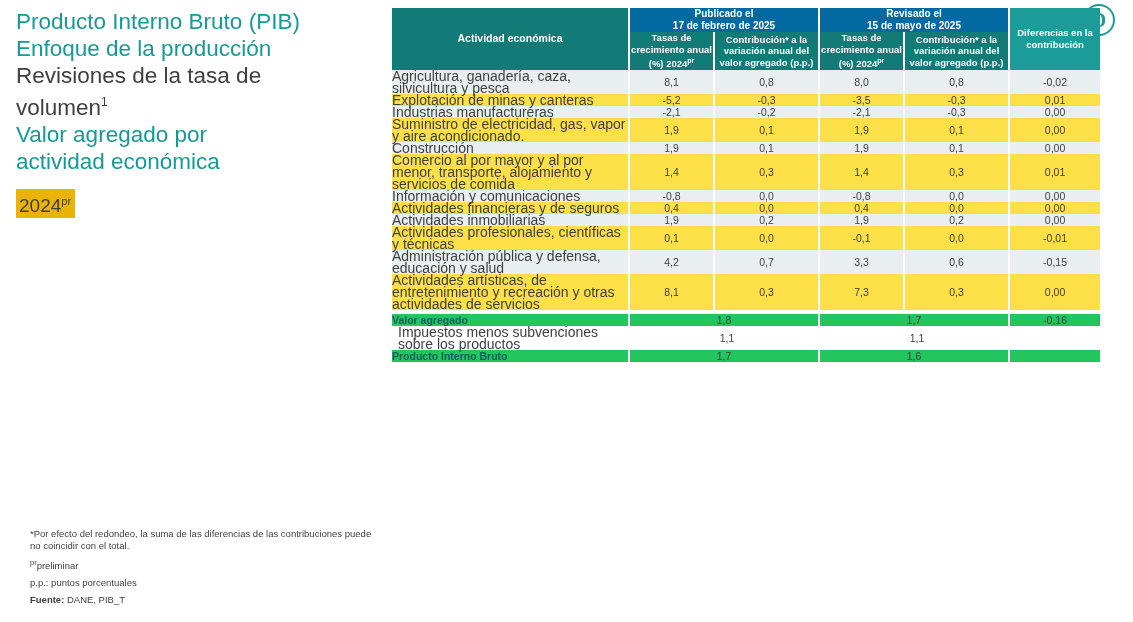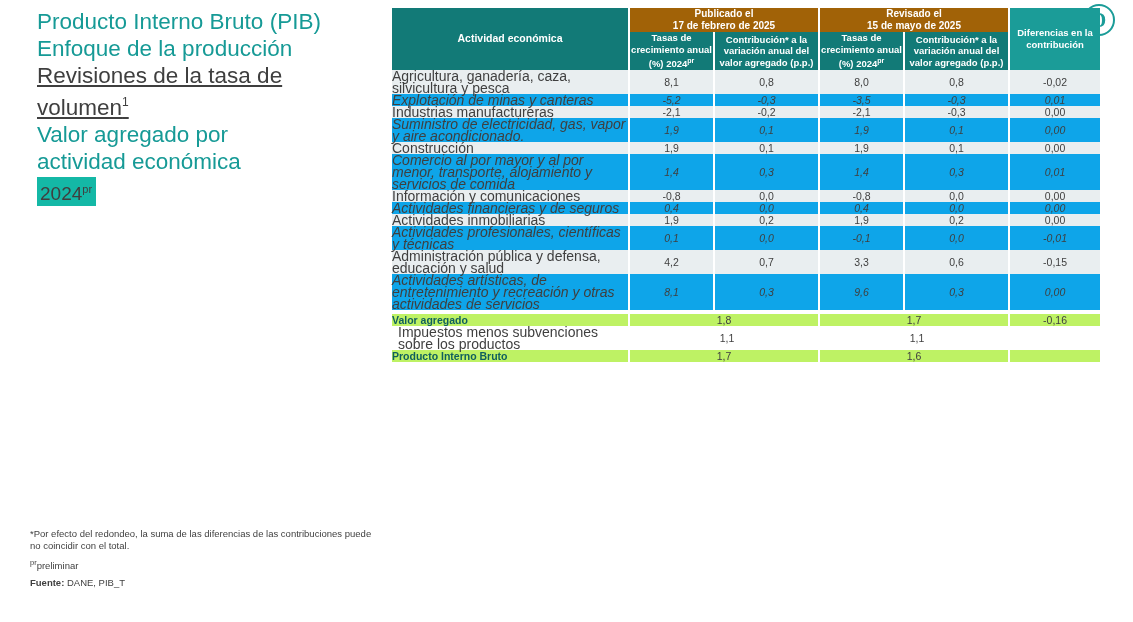--- a/index.html
+++ b/index.html
@@ -16,38 +16,37 @@
   }
   .page {
     position: relative;
     width: 1133px;
     height: 622px;
   }
 
   
   .title-block {
     position: absolute;
-    left: 37px;
+    left: 16px;
     top: 8px;
     width: 360px;
   }
   .title-line {
     font-size: 22.5px;
     line-height: 27px;
     color: #169a96;
     font-weight: 400;
   }
   .title-line.dark {
     color: #3f3f3f;
-    text-decoration: underline;
   }
   .title-year {
     display: inline-block;
-    margin-top: 2px;
-    background: #14b8a6;
+    margin-top: 14px;
+    background: #eab308;
     color: #3f3f3f;
     font-size: 19px;
     line-height: 22px;
     padding: 1px 4px 1px 3px;
     text-align: right;
   }
   .title-year sup {
     font-size: 11px;
   }
   .sup-small {
@@ -105,21 +104,21 @@
     width: 708px;
     table-layout: fixed;
   }
   table.pib td, table.pib th {
     padding: 0;
     vertical-align: middle;
   }
 
   
   .hdr-group {
-    background: #a16207;
+    background: #0369a1;
     color: #ffffff;
     font-size: 10px;
     font-weight: bold;
     text-align: center;
     line-height: 12px;
     padding: 4px 2px;
     border-right: 2px solid #ffffff;
   }
   .hdr-group.empty {
     background: #127a77;
@@ -149,22 +148,21 @@
     line-height: 11.5px;
     padding: 5px 3px;
     margin-top: 44px;
   }
 
   
   tr.row-alt td {
     background: #e9eef0;
   }
   tr.row-plain td {
-    background: #0ea5e9;
-    font-style: italic;
+    background: #fde047;
   }
   td.act {
     font-size: 14px;
     color: #3f3f3f;
     padding: 5px 8px 5px 8px;
     line-height: 12px;
     border-right: 2px solid #ffffff;
   }
   td.num {
     font-size: 10.5px;
@@ -172,21 +170,21 @@
     text-align: center;
     padding: 5px 2px;
     border-right: 2px solid #ffffff;
   }
   td.num.last {
     border-right: none;
   }
 
   
   tr.total td {
-    background: #bef264;
+    background: #22c55e;
     font-weight: bold;
     color: #0f5f5d;
   }
   tr.total td.act {
     font-size: 10.5px;
     font-weight: bold;
     color: #0f5f5d;
   }
   tr.total td.num {
     font-weight: normal;
@@ -214,20 +212,21 @@
     <div class="title-line dark">Revisiones de la tasa de</div>
     <div class="title-line dark"><span>volumen</span><span class="sup-small">1</span></div>
     <div class="title-line">Valor agregado por</div>
     <div class="title-line">actividad económica</div>
     <div class="title-year"><span>2024</span><sup>pr</sup></div>
   </div>
 
   <div class="footnotes">
     <div>*Por efecto del redondeo, la suma de las diferencias de las contribuciones puede no coincidir con el total.</div>
     <div><sup>pr</sup><span>preliminar</span></div>
+    <div>p.p.: puntos porcentuales</div>
     <div class="src"><b>Fuente:</b><span> DANE, PIB_T</span></div>
   </div>
 
   <div class="logo">D</div>
 
   <div class="table-wrap">
     <table class="pib">
       <colgroup>
         <col style="width:237px">
         <col style="width:85px">
@@ -344,21 +343,21 @@
             <td class="num">4,2</td>
             <td class="num">0,7</td>
             <td class="num">3,3</td>
             <td class="num">0,6</td>
             <td class="num last">-0,15</td>
           </tr>
           <tr class="row-plain">
             <td class="act">Actividades artísticas, de entretenimiento y recreación y otras actividades de servicios</td>
             <td class="num">8,1</td>
             <td class="num">0,3</td>
-            <td class="num">9,6</td>
+            <td class="num">7,3</td>
             <td class="num">0,3</td>
             <td class="num last">0,00</td>
           </tr>
           <tr class="spacer-row">
             <td colspan="6"></td>
           </tr>
           <tr class="total">
             <td class="act">Valor agregado</td>
             <td class="num" colspan="2">1,8</td>
             <td class="num" colspan="2">1,7</td>

